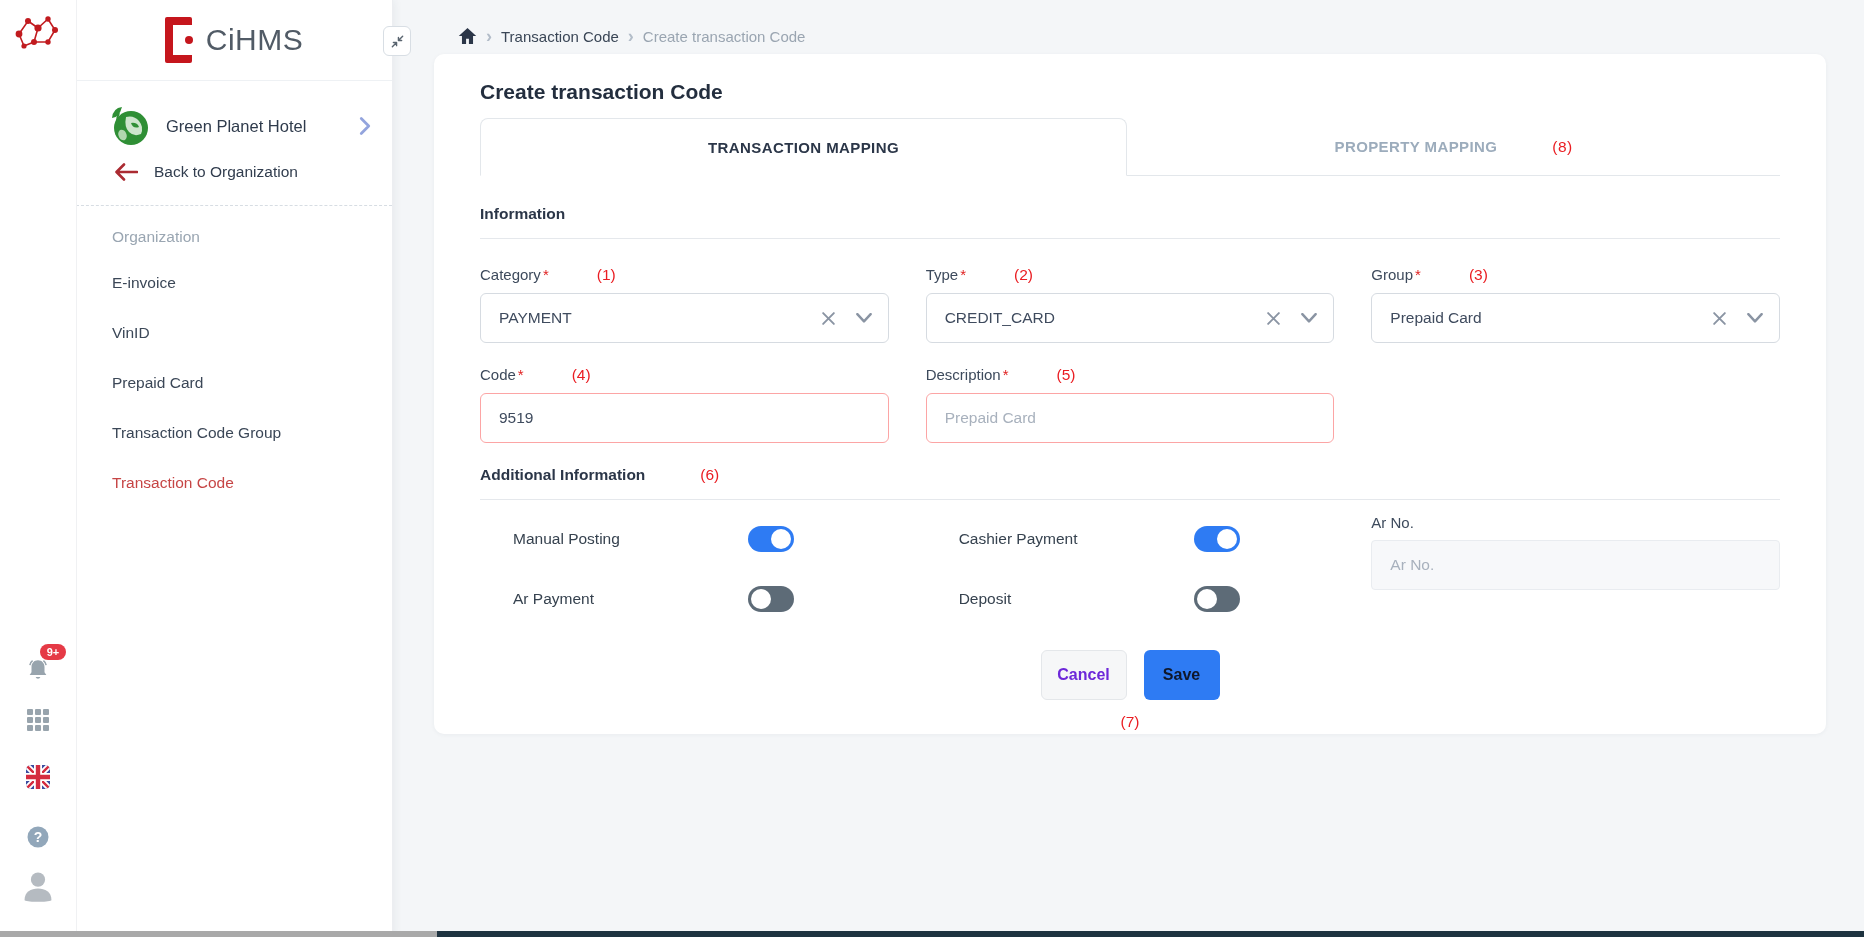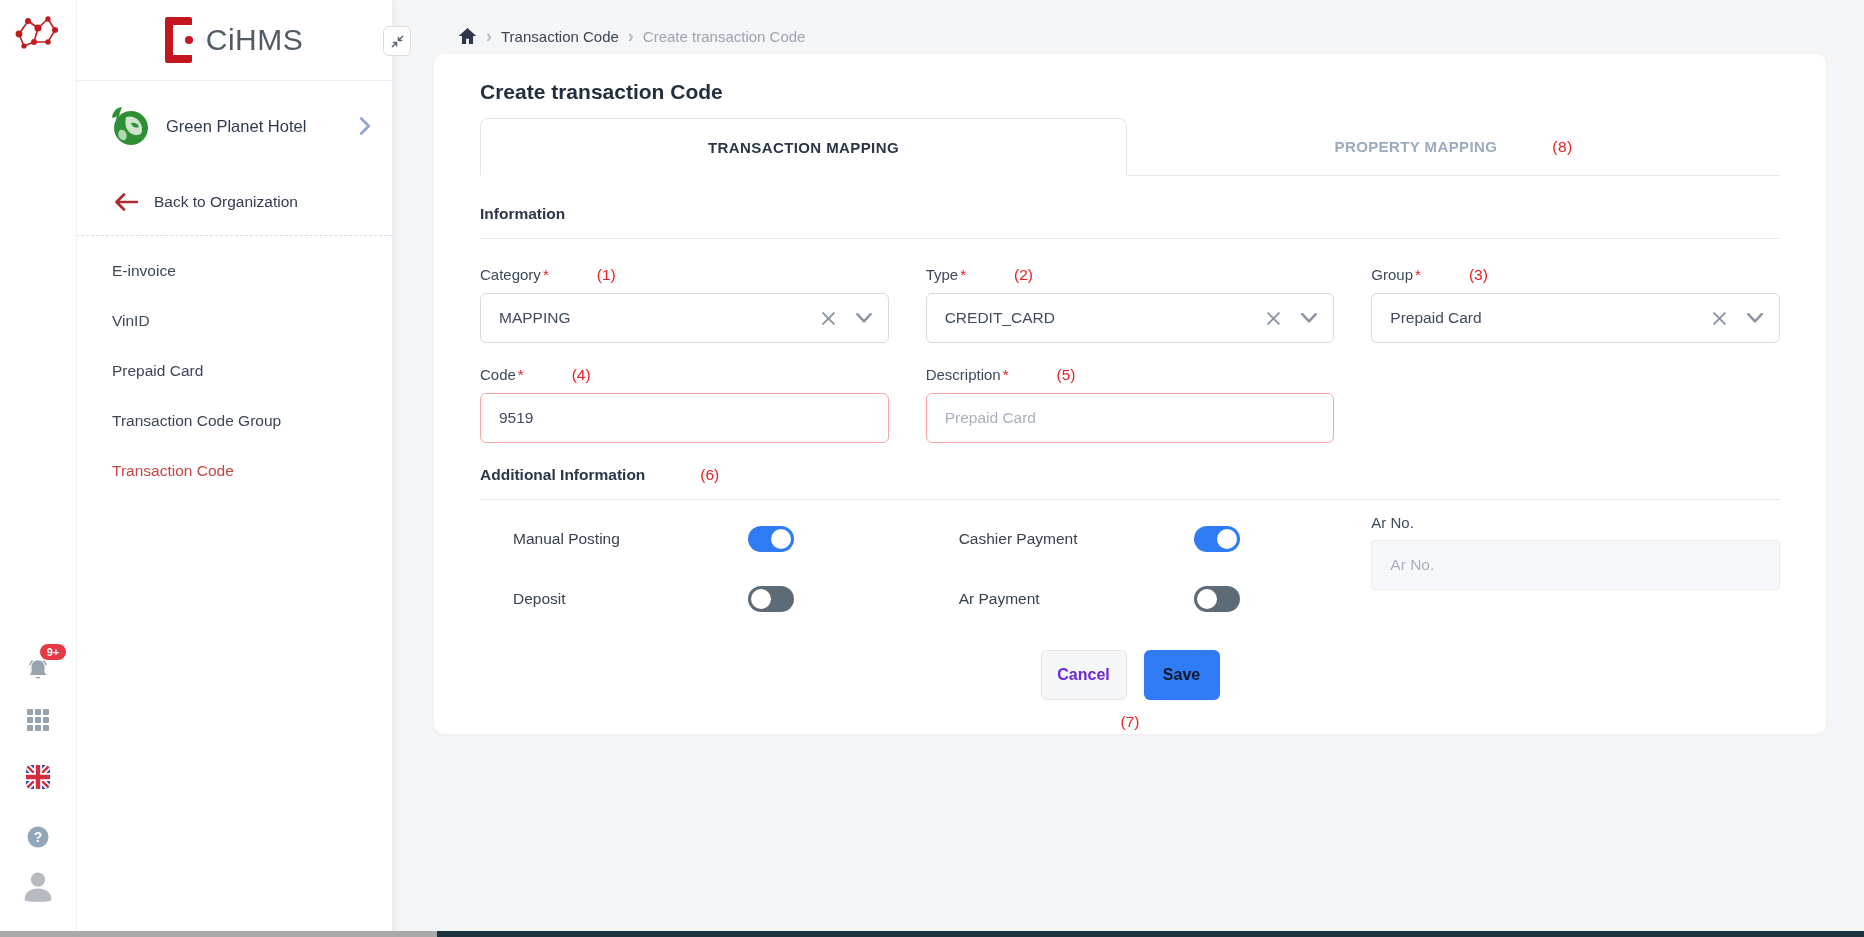--- a/index.html
+++ b/index.html
@@ -22,21 +22,21 @@
     font-size:11px;font-weight:bold;border-radius:9px;text-align:center;line-height:12px;}
   .gridicon{display:grid;grid-template-columns:repeat(3,6px);grid-template-rows:repeat(3,6px);gap:2px;}
   .gridicon div{background:#98a4ad;border-radius:1px;}
   
   .sidebar{position:absolute;left:76px;top:0;width:316px;height:937px;background:#fff;z-index:2;
     box-shadow:2px 0 8px rgba(40,50,70,.06);border-right:1px solid #eceef1;}
   .sb-header{height:80px;display:flex;align-items:center;justify-content:center;gap:10px;border-bottom:1px solid #eef1f4;}
   .sb-logo-text{font-size:30px;font-weight:normal;color:#515b66;letter-spacing:.5px;}
   .hotel-row{display:flex;align-items:center;height:62px;margin-top:14px;padding:0 20px 0 30px;cursor:pointer;}
   .hotel-name{font-size:16.5px;color:#2f3b4c;margin-left:14px;flex:1;}
-  .back-row{display:flex;align-items:center;margin-top:30px;padding:0 20px 0 38px;height:30px;cursor:pointer;}
+  .back-row{display:flex;align-items:center;padding:0 20px 0 38px;height:30px;cursor:pointer;}
   .back-label{font-size:15.5px;color:#313d4e;margin-left:16px;}
   .sb-dashed{border-bottom:1px dashed #d7dde3;margin:18px 0 0 0;}
   .menu{list-style:none;margin:10px 0 0 0;padding:0 0 0 36px;}
   .menu li{height:50px;display:flex;align-items:center;font-size:15.5px;color:#3b4757;cursor:pointer;}
   .menu li.section{height:42px;color:#9aa6b2;cursor:default;}
   .menu li.active{color:#c64545;}
   
   .collapse-btn{position:absolute;left:383px;top:26px;width:26px;height:28px;background:#fff;border:1px solid #d8dee4;
     border-radius:6px;z-index:6;display:flex;align-items:center;justify-content:center;cursor:pointer;}
   
@@ -200,20 +200,21 @@
   <div class="back-row">
     <svg width="24" height="18" viewBox="0 0 24 18">
       <path d="M10 1.5 L2.5 9 L10 16.5 M3 9 H23" stroke="#ab2b32" stroke-width="2.6" fill="none" stroke-linecap="round" stroke-linejoin="round"></path>
     </svg>
     <span class="back-label">Back to Organization</span>
   </div>
 
   <div class="sb-dashed"></div>
 
   <ul class="menu">
+    <li class="section">Organization</li>
     <li>E-invoice</li>
     <li>VinID</li>
     <li>Prepaid Card</li>
     <li>Transaction Code Group</li>
     <li class="active">Transaction Code</li>
   </ul>
 </div>
 
 <div class="collapse-btn">
   <svg width="15" height="15" viewBox="0 0 16 16">
@@ -254,21 +255,21 @@
 
     <div class="fields">
 
       <div class="field">
         <div class="flabel">
           <span>Category</span>
             <span class="star">*</span>
           <span class="annotation">(1)</span>
         </div>
         <div class="selectbox">
-          <span class="val">MAPPING</span>
+          <span class="val">PAYMENT</span>
           <span class="sel-ic">
             <svg width="15" height="15" viewBox="0 0 14 14">
                 <path d="M2 2 L12 12 M12 2 L2 12" stroke="#8a94a3" stroke-width="1.8" stroke-linecap="round"></path>
               </svg>
           </span>
           <span class="sel-ic">
             <svg width="16" height="10" viewBox="0 0 14 9">
                 <path d="M1 1 L7 7.5 L13 1" stroke="#8a94a3" stroke-width="2.2" fill="none" stroke-linecap="round" stroke-linejoin="round"></path>
               </svg>
           </span>
@@ -356,31 +357,31 @@
             <div class="knob"></div>
           </div>
       </div>
       <div class="arno">
         <div class="flabel">
           <span>Ar No.</span>
         </div>
         <input class="ginput" placeholder="Ar No." style="">
       </div>
       <div class="toggle-row">
+        <span class="tlabel">Ar Payment</span>
+        <div class="switch" data-on="false">
+            <div class="knob"></div>
+          </div>
+      </div>
+      <div class="toggle-row">
         <span class="tlabel">Deposit</span>
         <div class="switch" data-on="false">
             <div class="knob"></div>
           </div>
       </div>
-      <div class="toggle-row">
-        <span class="tlabel">Ar Payment</span>
-        <div class="switch" data-on="false">
-            <div class="knob"></div>
-          </div>
-      </div>
     </div>
 
     <div class="btn-row">
       <button class="btn btn-cancel">Cancel</button>
       <button class="btn btn-save">Save</button>
     </div>
     <div class="btn-annotation annotation">(7)</div>
   </div>
 </div>
 

